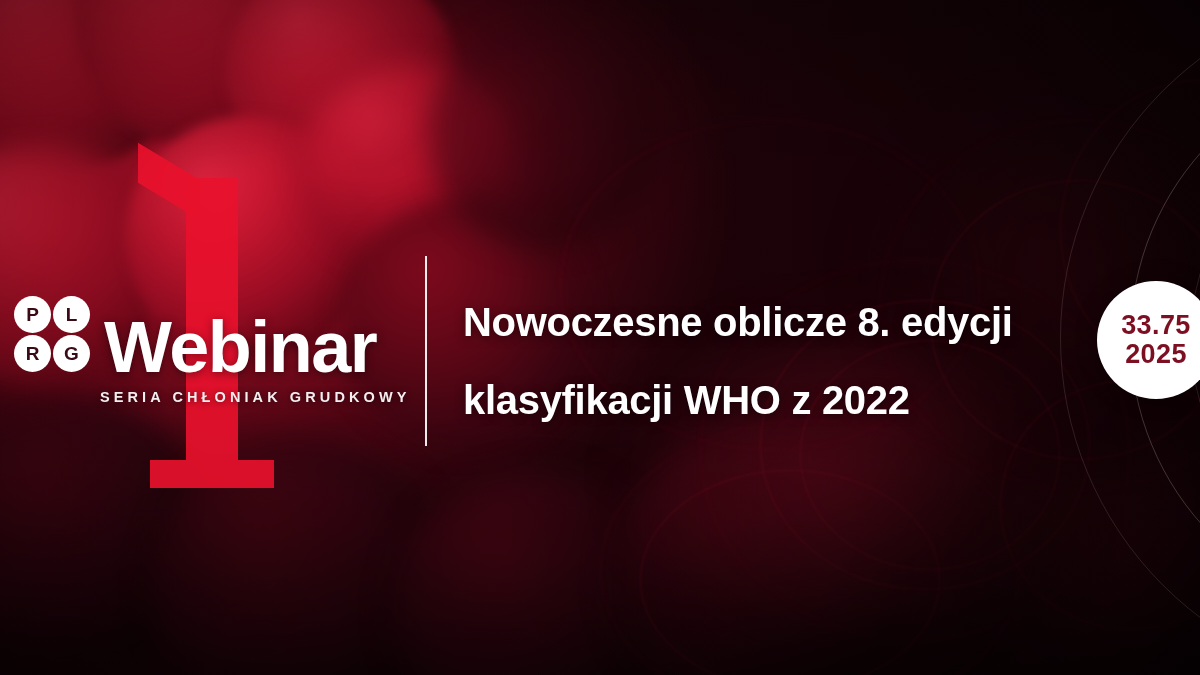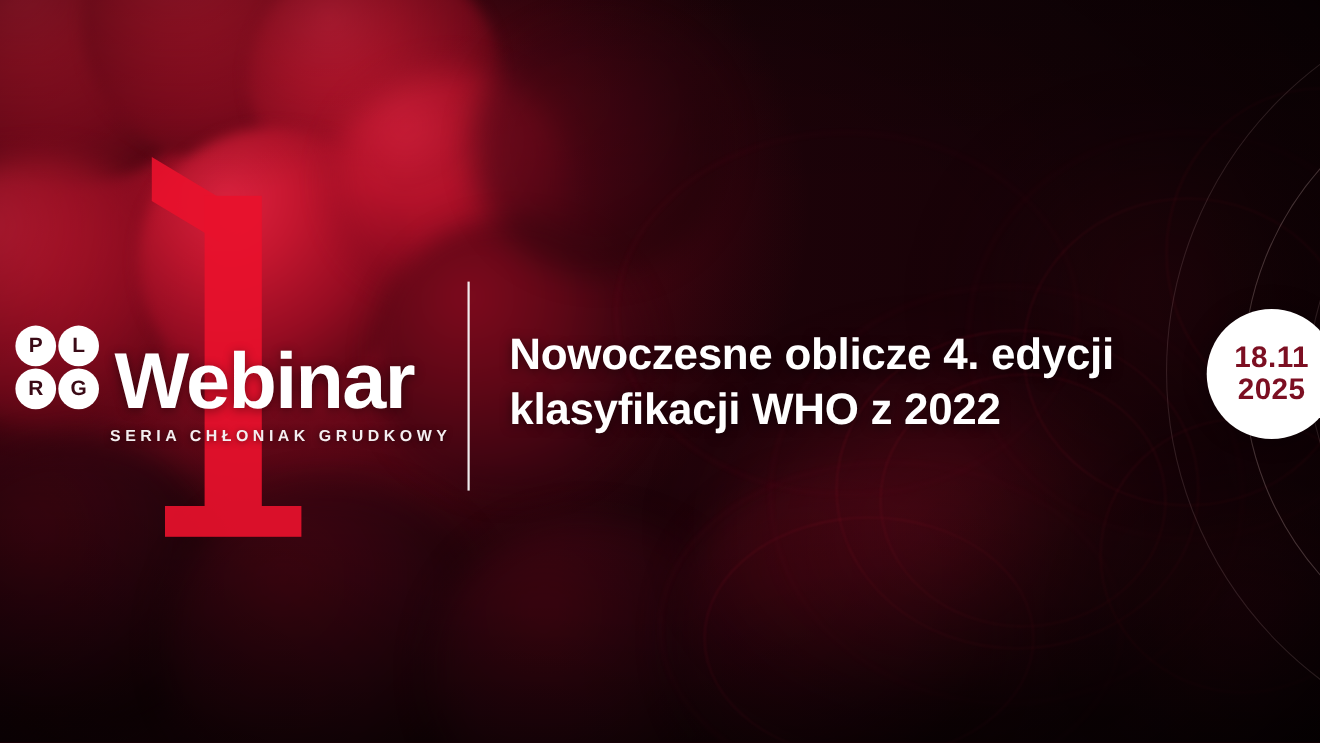--- a/index.html
+++ b/index.html
@@ -173,21 +173,21 @@
   }
   .headline{
     margin-top:11px;
     color:#ffffff;
     font-size:40px;
     font-weight:bold;
     line-height:1.25;
     letter-spacing:-.3px;
     text-shadow:0 2px 10px rgba(0,0,0,.5);
   }
-  .headline .l2{ display:block; }
+  .headline .l2{ display:block;margin-top:28px; }
 
   
   .date-badge{
     position:absolute;
     left:1097px; top:281px;
     width:118px; height:118px;
     border-radius:50%;
     background:#ffffff;
     z-index:6;
     display:flex; flex-direction:column;
@@ -269,23 +269,23 @@
       <div class="webinar">Webinar</div>
     </div>
 
     <div class="series">SERIA CHŁONIAK GRUDKOWY</div>
   </div>
 
   <div class="divider"></div>
 
   <div class="title-block">
     <div class="headline">
-      <span class="l1">Nowoczesne oblicze 4. edycji</span>
+      <span class="l1">Nowoczesne oblicze 8. edycji</span>
       <span class="l2">klasyfikacji WHO z 2022</span>
     </div>
   </div>
 
   <div class="date-badge">
-    <div class="d1">18.11</div>
+    <div class="d1">33.75</div>
     <div class="d2">2025</div>
   </div>
 
 </div>
 
 </body></html>

